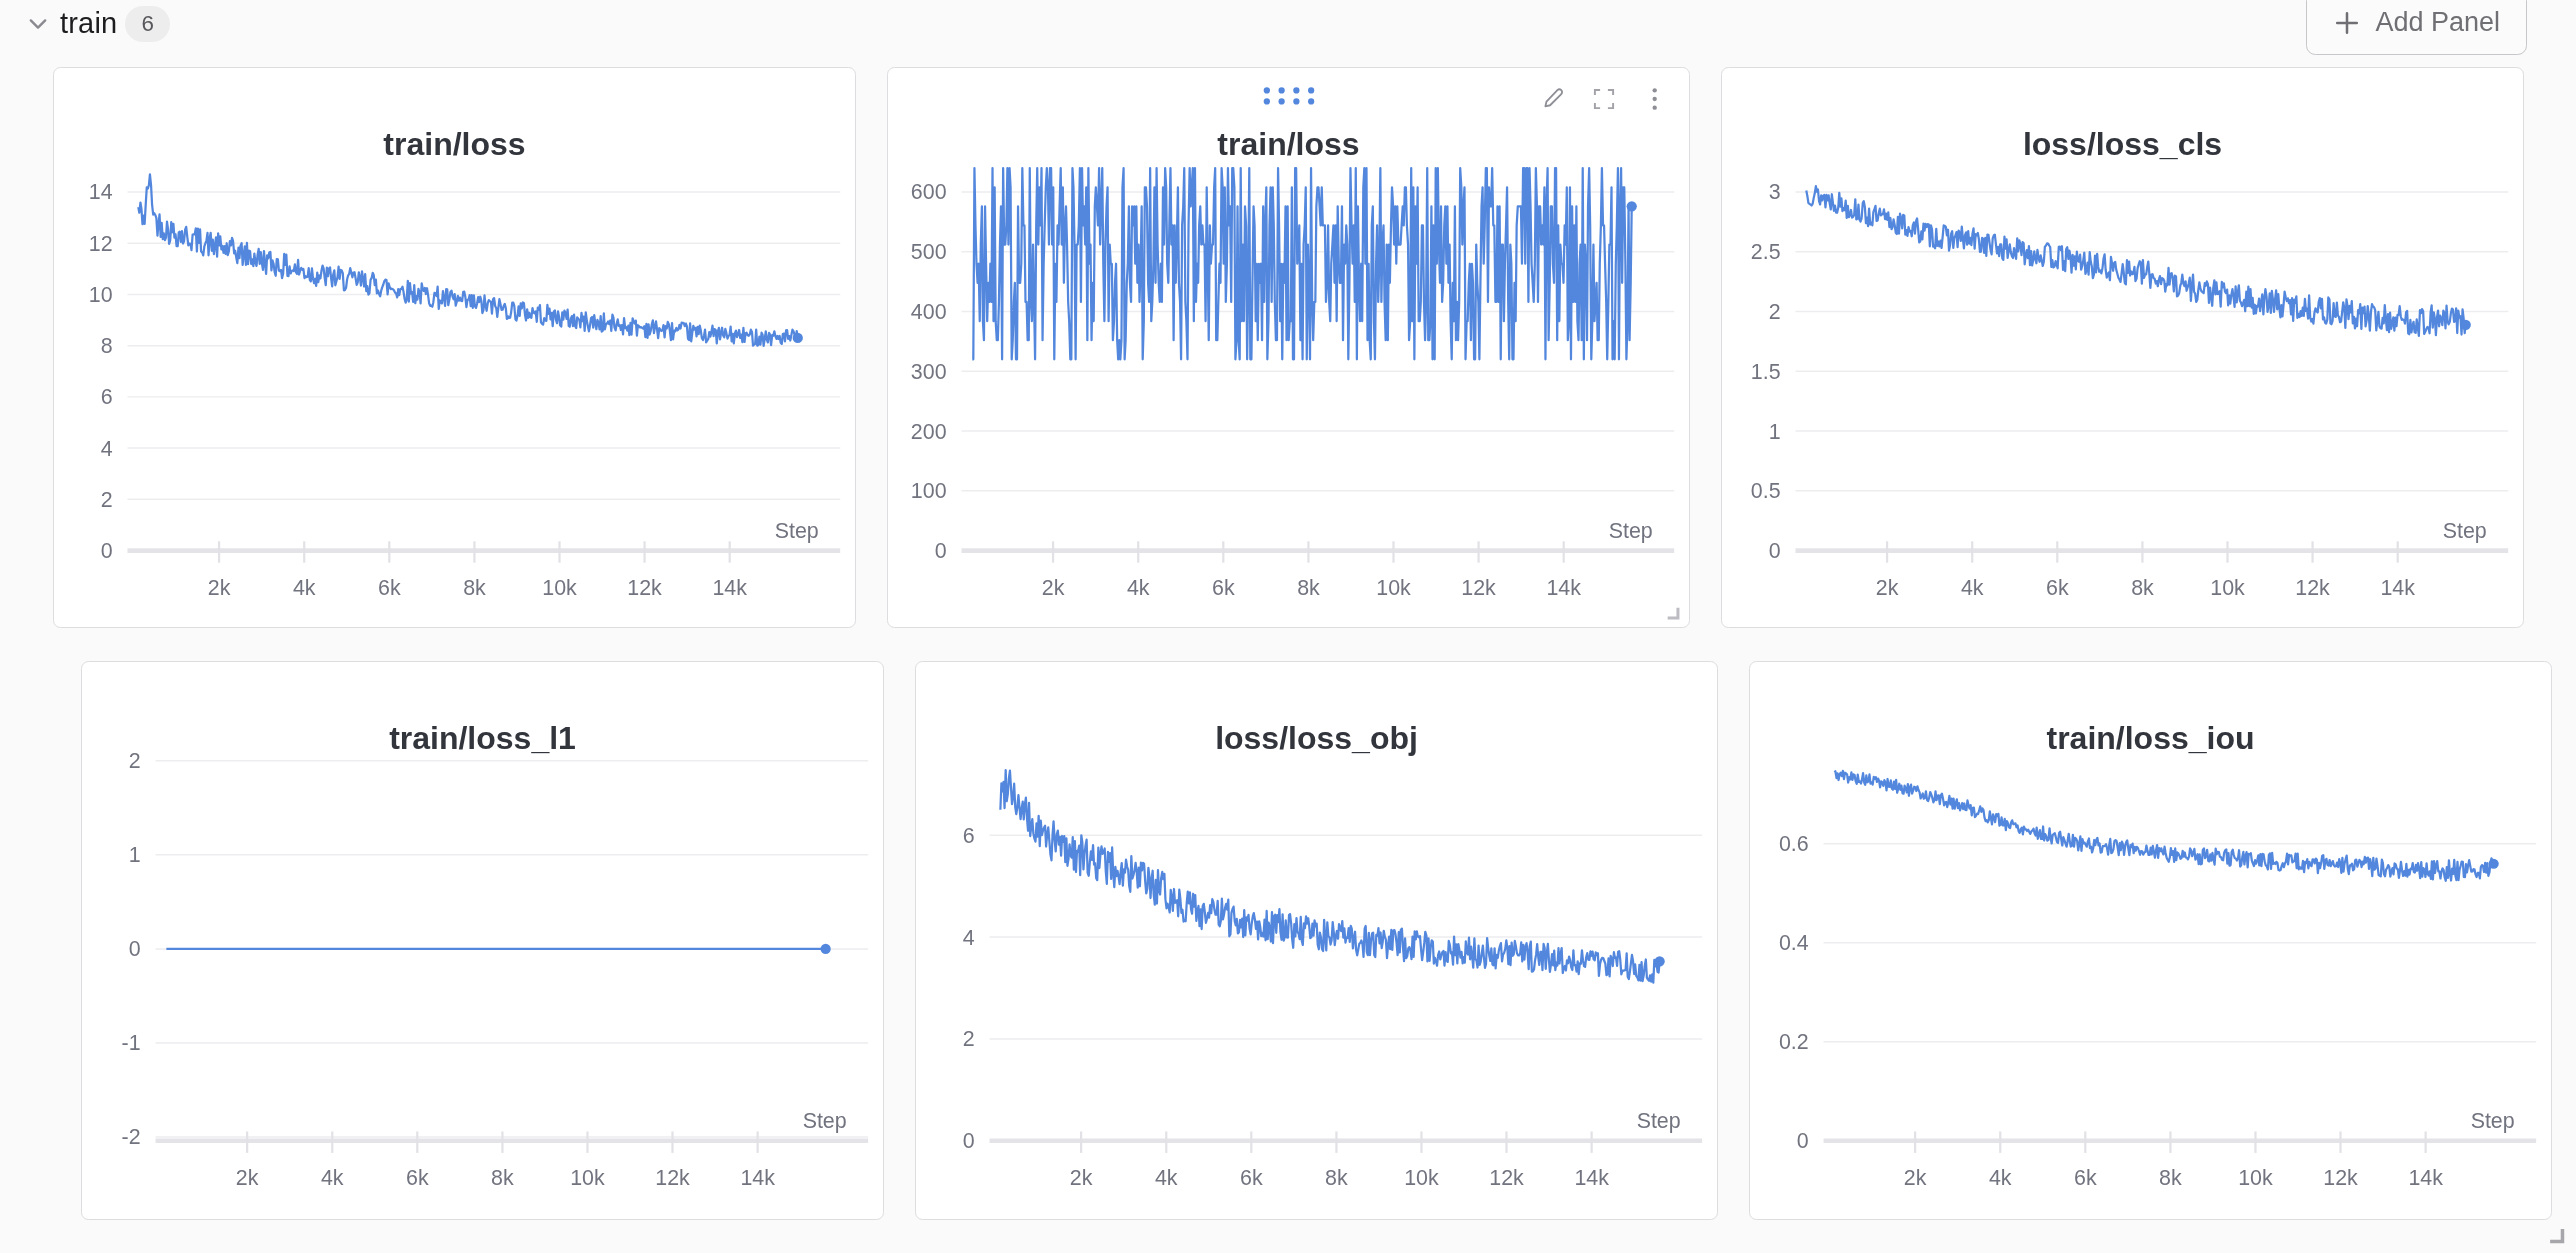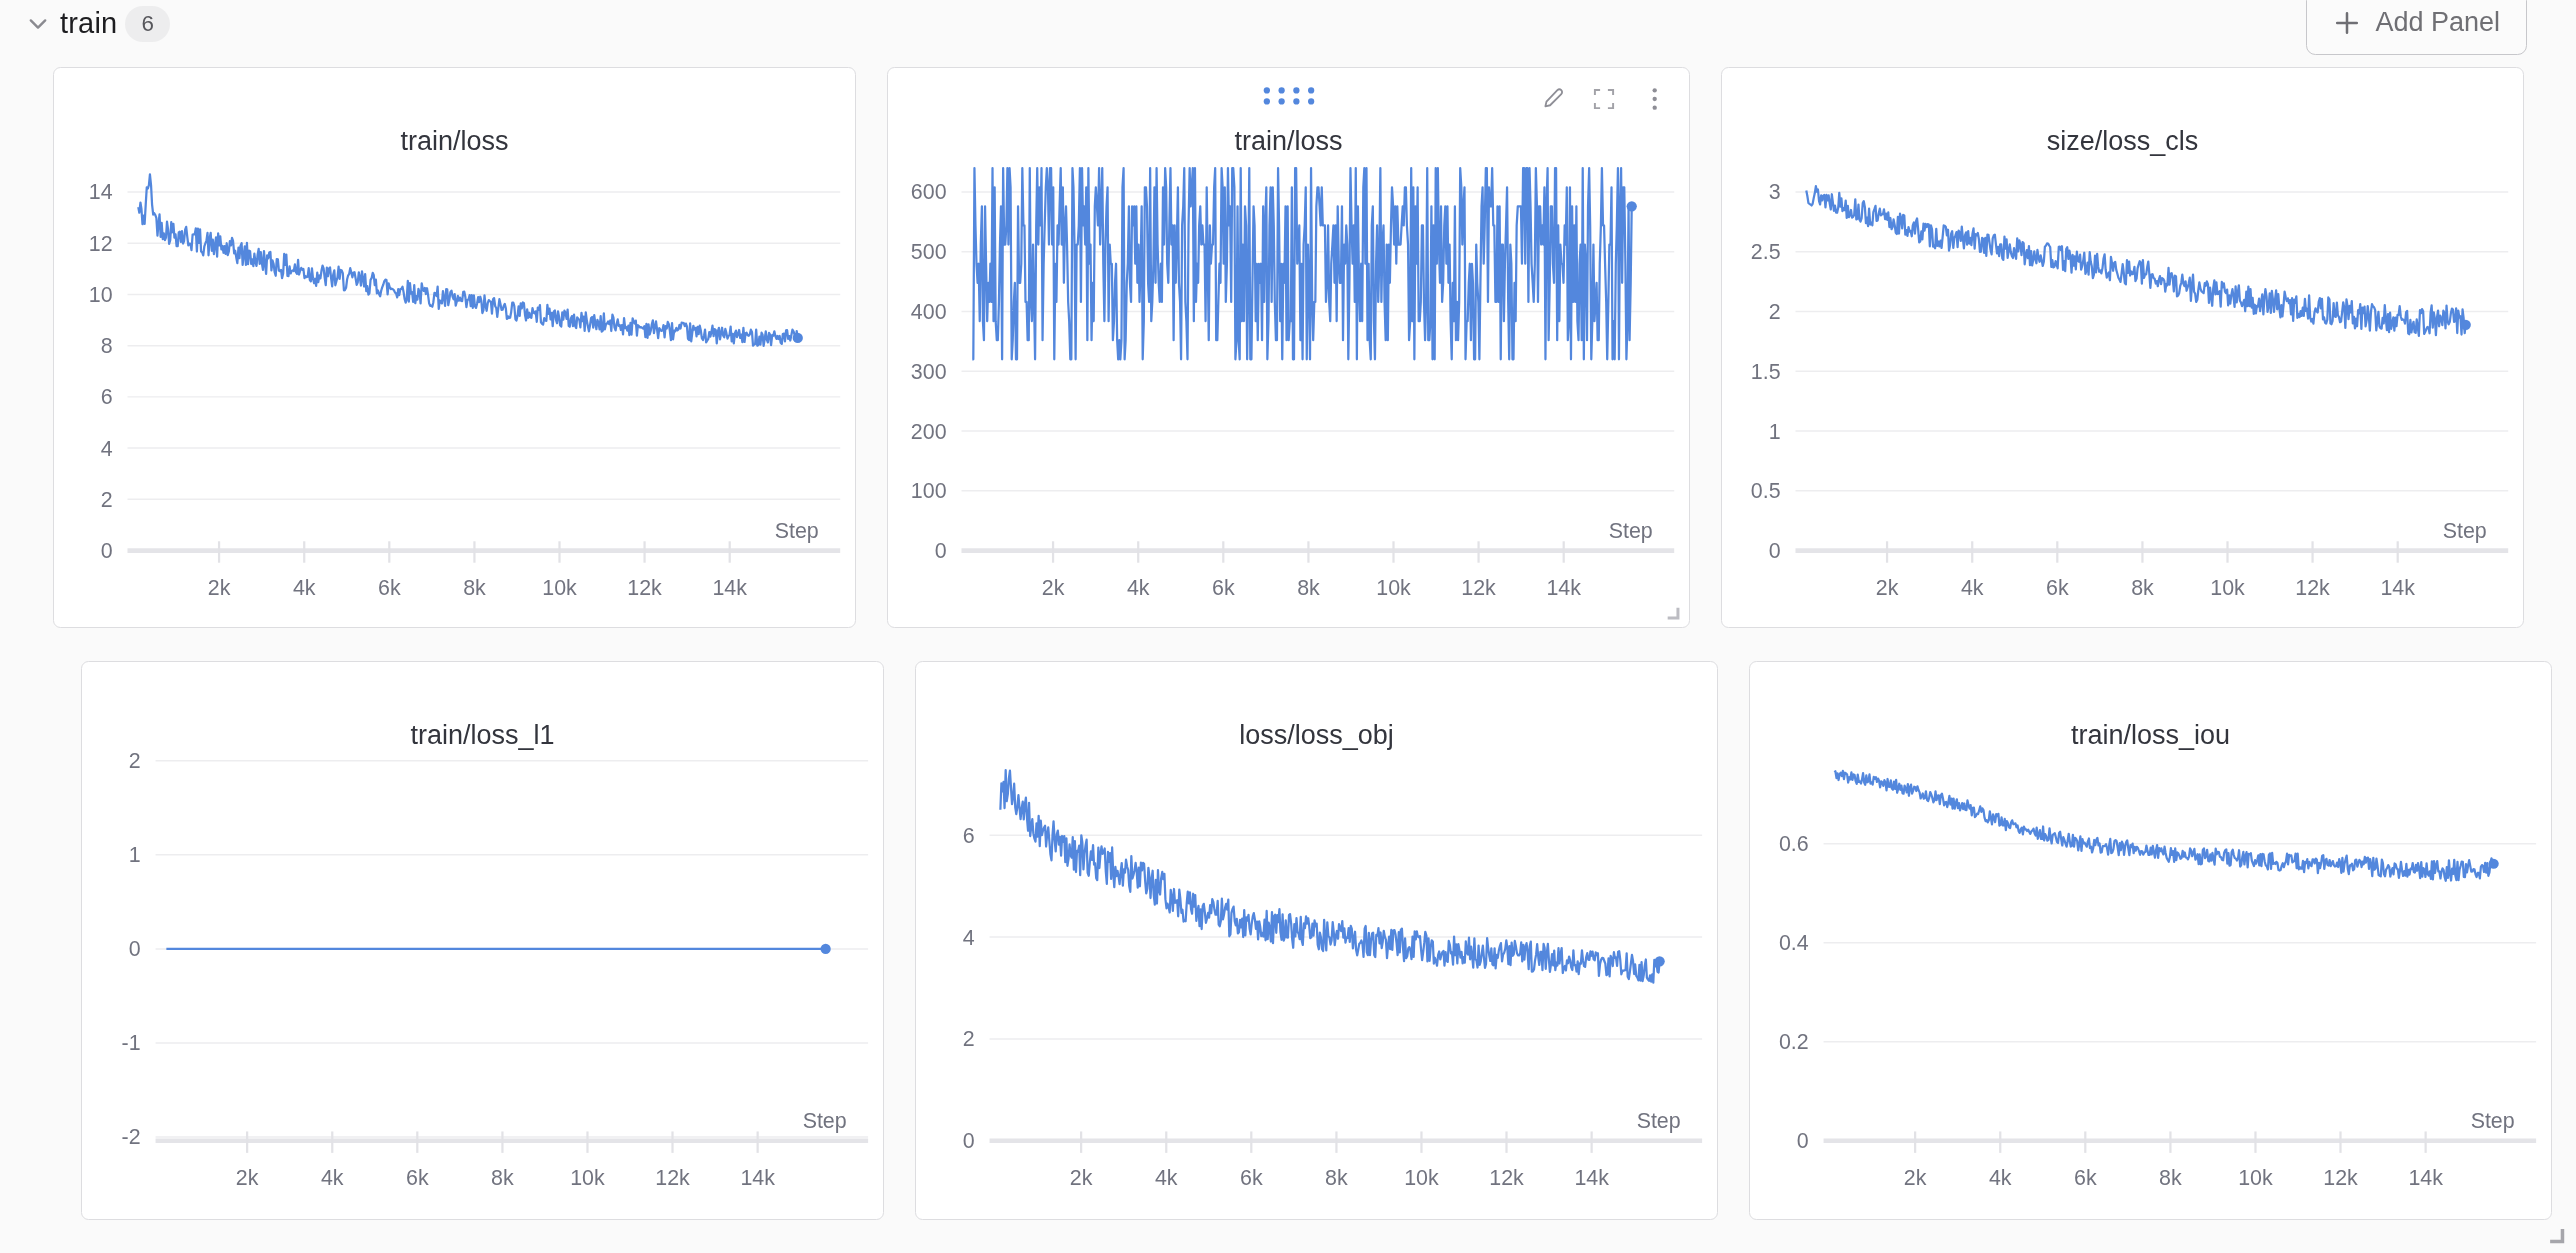--- a/index.html
+++ b/index.html
@@ -14,21 +14,21 @@
   
   .add-panel{position:absolute;top:-9.4px;right:49px;height:64px;display:flex;align-items:center;gap:14px;
              padding:0 26px;background:#fbfbfb;border:1.9px solid #c7c7cb;border-radius:9.4px;
              font-family:"Liberation Sans",sans-serif;font-size:27px;color:#6f6f74;cursor:pointer;}
   
   .panel{position:absolute;width:803px;background:#ffffff;border:1.9px solid #dddde0;border-radius:7.5px;
          box-sizing:border-box;}
   .panel.r1{height:561px;}
   .panel.r2{height:559px;margin-left:28px;}
   .chart-title{position:absolute;top:58px;left:0;right:0;text-align:center;
-               font-size:27px;font-weight:400;color:#33353d;pointer-events:none;}
+               font-size:32px;font-weight:700;color:#33353d;pointer-events:none;}
   .chart-svg{position:absolute;left:0;top:0;width:100%;height:100%;}
   
   .drag-dots{position:absolute;top:15px;left:50%;transform:translateX(-50%);cursor:grab;}
   .panel-actions{position:absolute;top:17px;right:20.6px;display:flex;align-items:center;gap:22.4px;}
   .action-icon{width:28px;height:28px;display:flex;align-items:center;justify-content:center;cursor:pointer;}
   .panel-resize{position:absolute;right:7.5px;bottom:5.6px;cursor:nwse-resize;}
   .section-resize{position:absolute;right:9.4px;bottom:7.5px;cursor:nwse-resize;}
 </style>
 </head>
 <body>
@@ -160,21 +160,21 @@
             </g>
           </svg>
       </span>
     </div>
     <svg class="panel-resize" width="18.7" height="18.7" viewBox="0 0 20 20">
       <path d="M5 16 H16 V5" fill="none" stroke="#bcbcc2" stroke-width="3.2"></path>
     </svg>
   </div>
 
   <div class="panel r1" style="left:1721px;top:67px;">
-    <div class="chart-title">size/loss_cls</div>
+    <div class="chart-title">loss/loss_cls</div>
     <svg class="chart-svg" viewBox="0 0 858 600">
         <line x1="78" y1="453.8" x2="843" y2="453.8" stroke="#ededef" stroke-width="1.6"></line>
         <line x1="78" y1="389.7" x2="843" y2="389.7" stroke="#ededef" stroke-width="1.6"></line>
         <line x1="78" y1="325.5" x2="843" y2="325.5" stroke="#ededef" stroke-width="1.6"></line>
         <line x1="78" y1="261.4" x2="843" y2="261.4" stroke="#ededef" stroke-width="1.6"></line>
         <line x1="78" y1="197.2" x2="843" y2="197.2" stroke="#ededef" stroke-width="1.6"></line>
         <line x1="78" y1="133.1" x2="843" y2="133.1" stroke="#ededef" stroke-width="1.6"></line>
         <line x1="78" y1="518" x2="843" y2="518" stroke="#e4e4e8" stroke-width="5"></line>
         <line x1="176.3" y1="508" x2="176.3" y2="531" stroke="#e2e2e6" stroke-width="2.4"></line>
         <text x="176.3" y="566" text-anchor="middle" font-size="23" fill="#71737f" font-family="Liberation Sans,sans-serif">2k</text>

